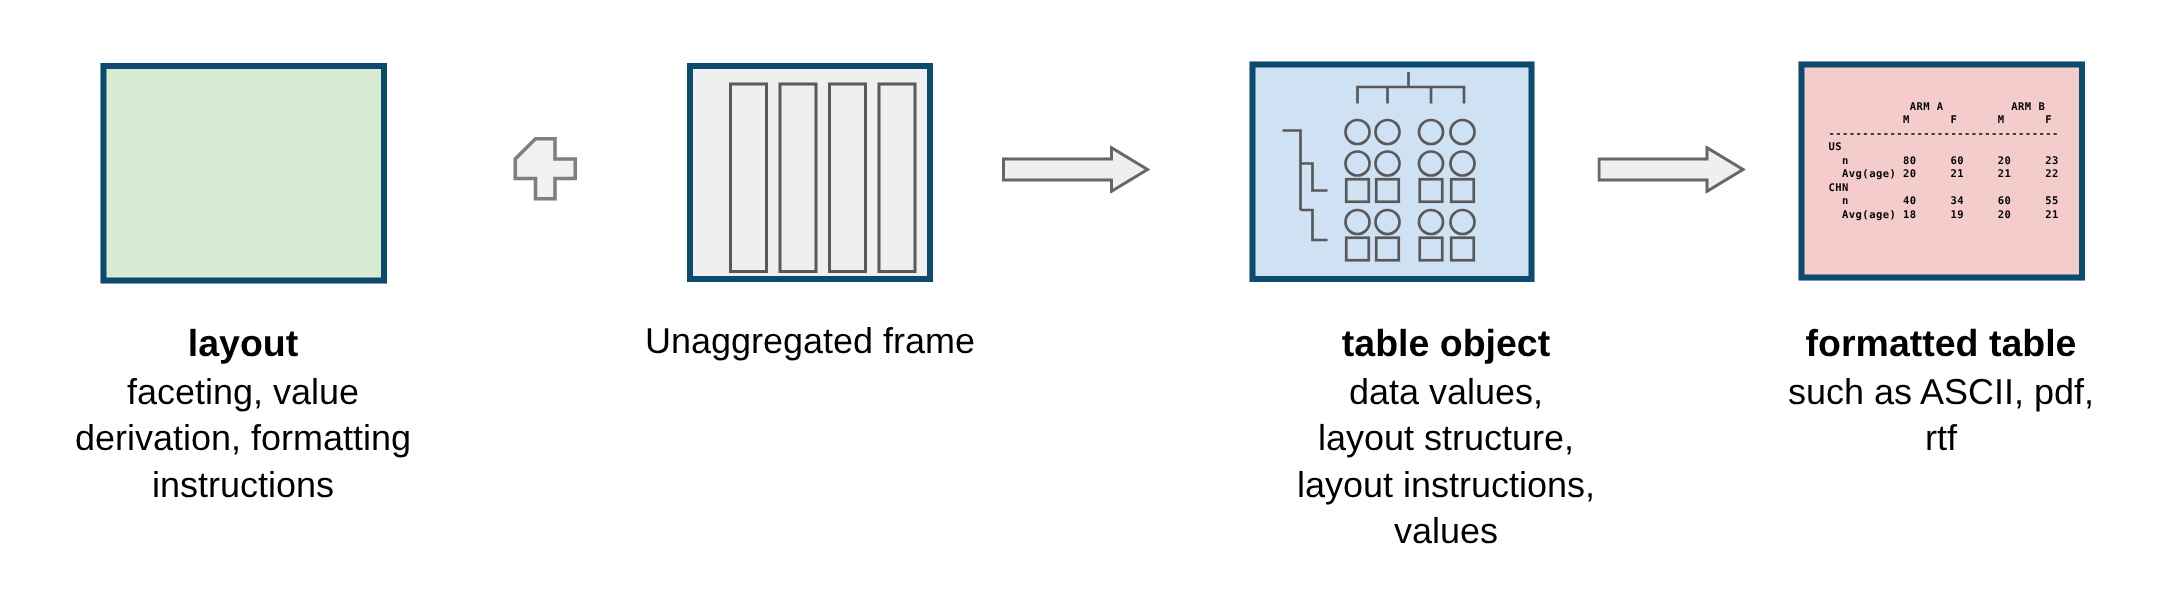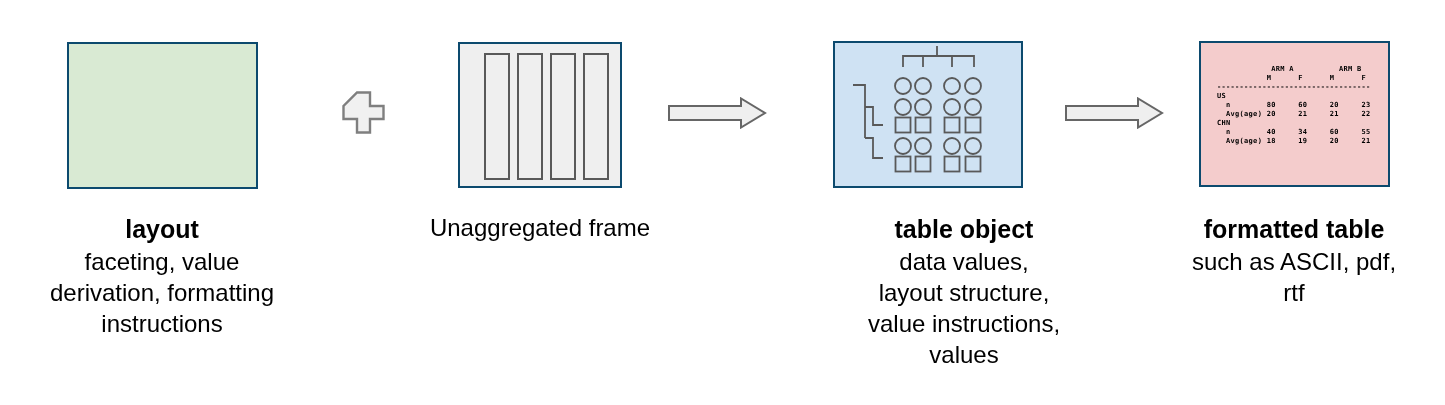--- a/index.html
+++ b/index.html
@@ -1,18 +1,18 @@
 <!DOCTYPE html>
 <html><head>
 <meta charset="utf-8">
 <style>
   html,body{margin:0;padding:0;background:#ffffff;}
   .canvas{position:relative;width:1445px;height:405px;background:#ffffff;
           font-family:"Liberation Sans",sans-serif;overflow:hidden;}
-  .box{position:absolute;border:2px solid #0c4a6e;box-sizing:border-box;}
+  .box{position:absolute;border:4px solid #0c4a6e;box-sizing:border-box;}
   .box-green{left:67px;top:42px;width:191px;height:147px;background:#d9ead3;}
   .box-df{left:458px;top:42px;width:164px;height:146px;background:#efefef;
           display:flex;gap:7px;padding:9px 0 9px 24px;}
   .df-bar{width:26px;height:127px;border:2px solid #595959;background:#efefef;box-sizing:border-box;}
   .box-blue{left:833px;top:41px;width:190px;height:147px;background:#cfe2f3;}
   .box-pink{left:1199px;top:41px;width:191px;height:146px;background:#f4cccc;}
   .plus{position:absolute;left:342px;top:91px;}
   .arrow{position:absolute;}
   .arrow1{left:668px;top:97px;}
   .arrow2{left:1065px;top:97px;}
@@ -107,21 +107,21 @@
   </div>
 
   <div class="label label-2">
     <span class="line">Unaggregated frame</span>
   </div>
 
   <div class="label label-3">
     <span class="title">table object</span>
     <span class="line">data values,</span>
     <span class="line">layout structure,</span>
-    <span class="line">value instructions,</span>
+    <span class="line">layout instructions,</span>
     <span class="line">values</span>
   </div>
 
   <div class="label label-4">
     <span class="title">formatted table</span>
     <span class="line">such as ASCII, pdf,</span>
     <span class="line">rtf</span>
   </div>
 
 </div>

